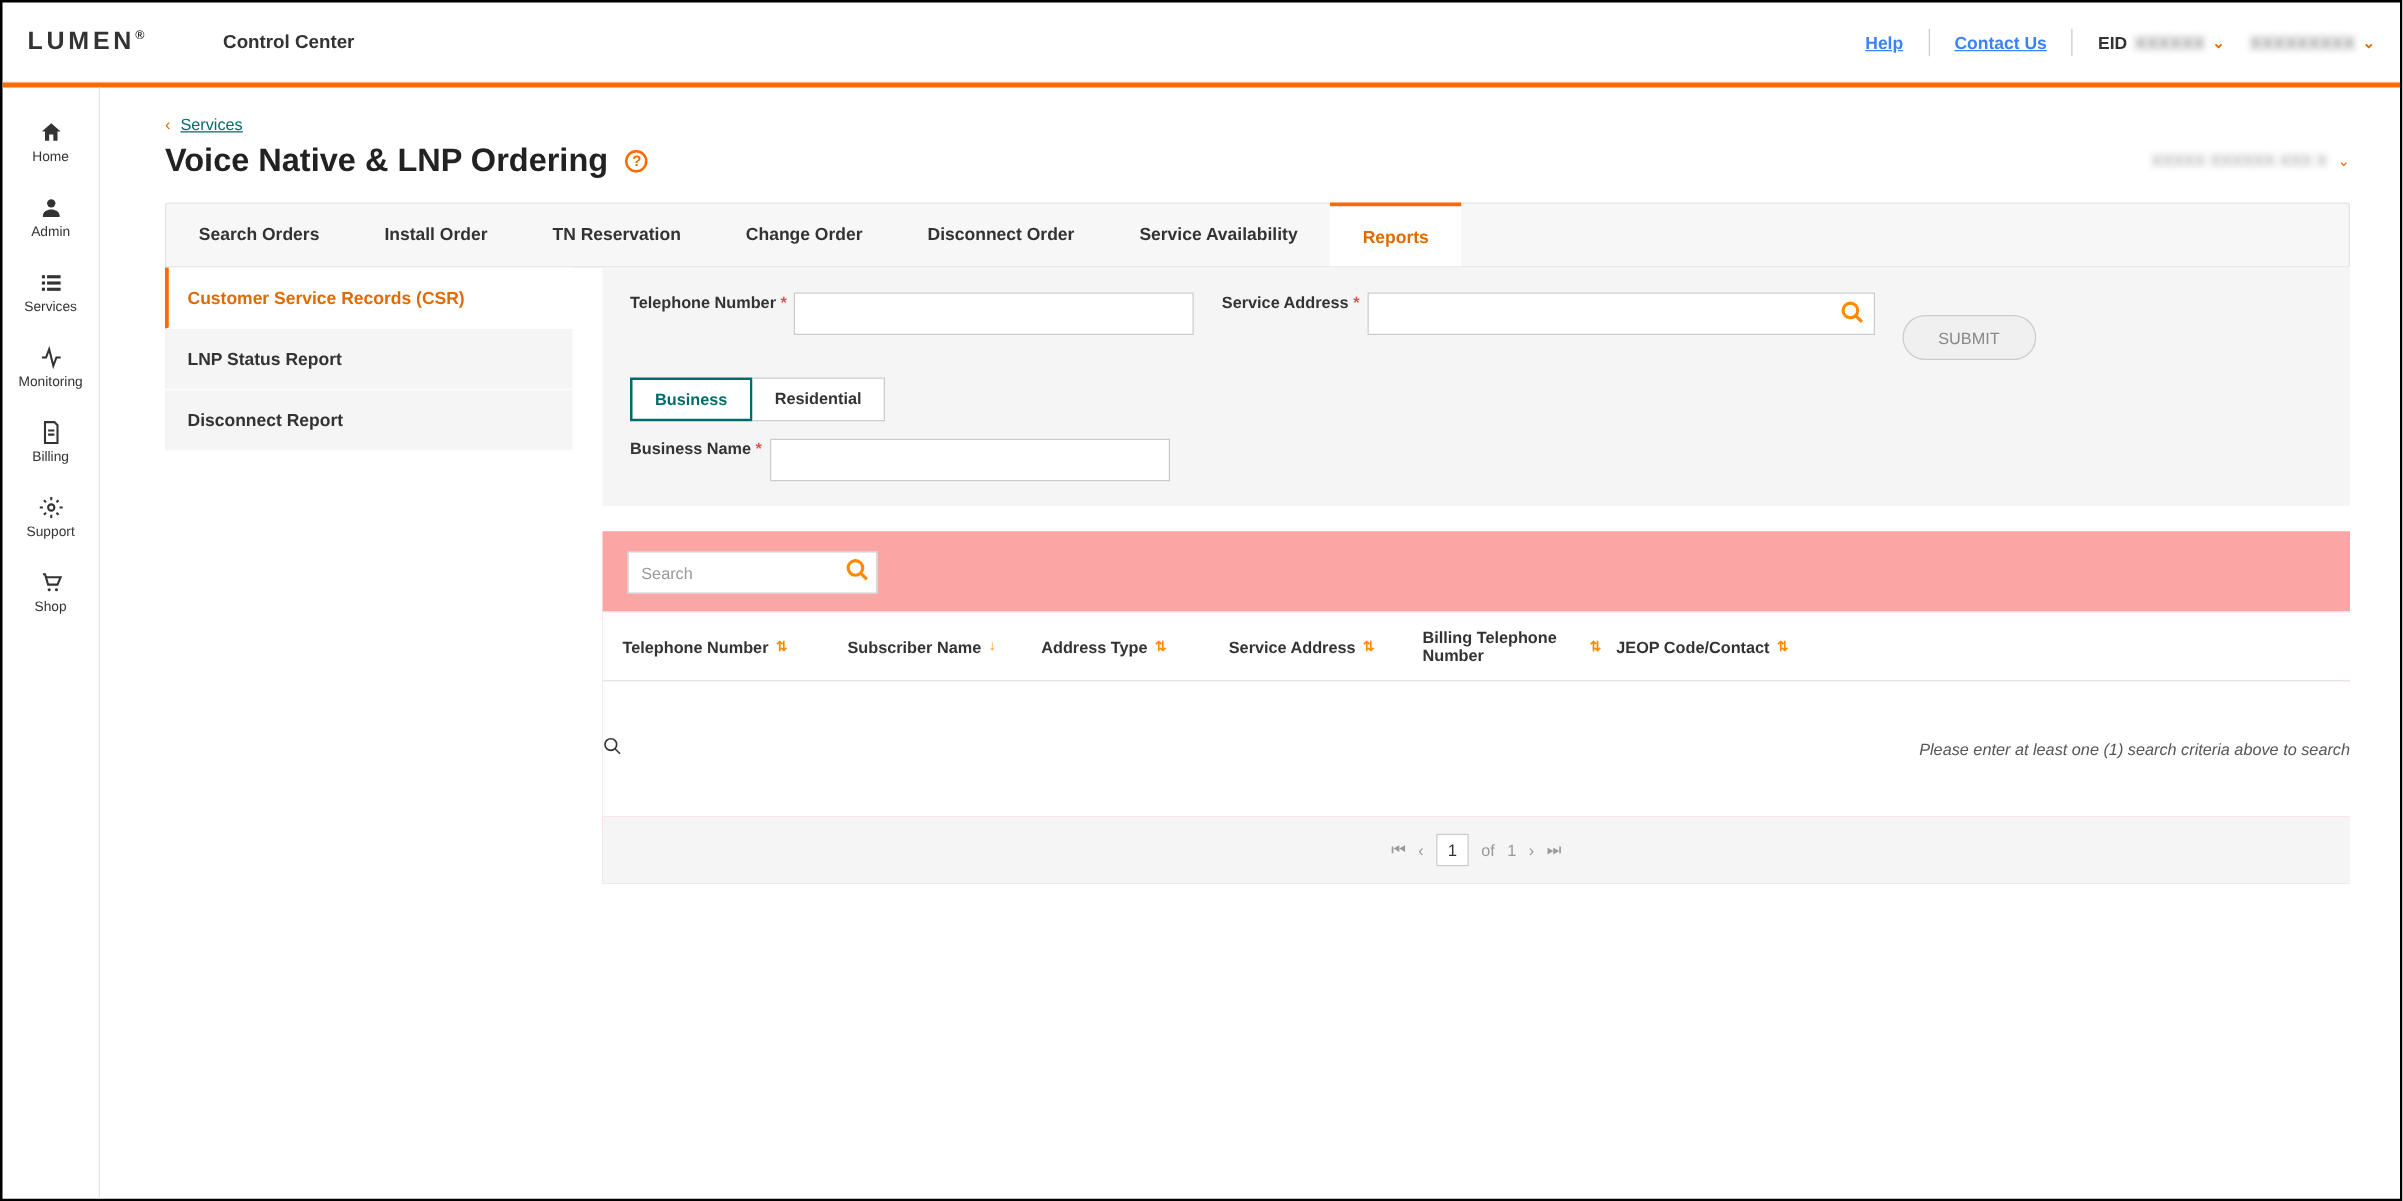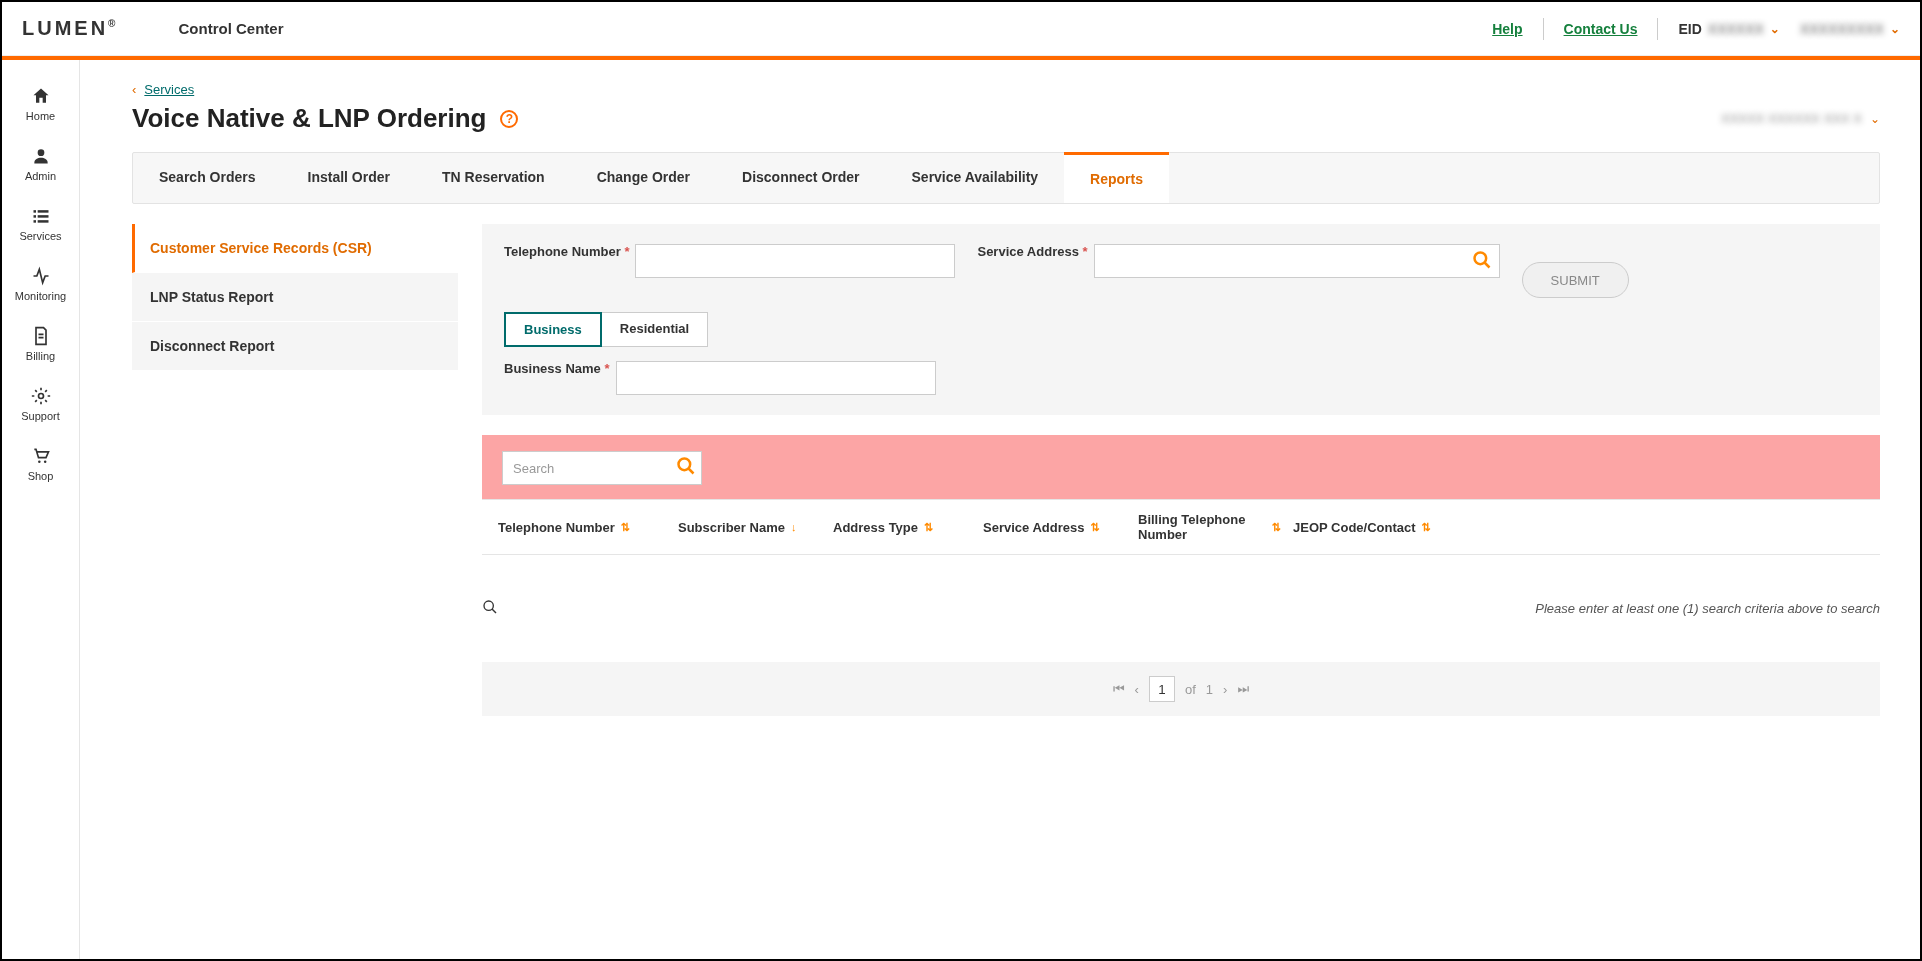--- a/index.html
+++ b/index.html
@@ -1,25 +1,25 @@
 <!DOCTYPE html>
 <html><head>
 <meta charset="utf-8">
 <style>
   * { box-sizing: border-box; margin: 0; padding: 0; }
   body { font-family: Arial, Helvetica, sans-serif; color: #333; background: #fff; }
   .app-border { border: 2px solid #000; width: 1922px; height: 961px; overflow: hidden; position: relative; }
 
   
-  .top-header { height: 54px; display: flex; align-items: center; padding: 0 20px; border-bottom: 1px solid #eee; }
+  .top-header { height: 64px; display: flex; align-items: center; padding: 0 20px; border-bottom: 1px solid #eee; }
   .logo { font-size: 20px; font-weight: 700; letter-spacing: 3px; }
   .logo sup { font-size: 10px; }
   .app-title { margin-left: 60px; font-size: 15px; font-weight: 700; }
   .header-right { margin-left: auto; display: flex; align-items: center; gap: 20px; font-size: 14px; }
-  .header-link { color: #15803d; text-decoration: underline; font-weight: 700; }
+  .header-link { color: #3b82f6; text-decoration: underline; font-weight: 700; }
   .divider-v { width: 1px; height: 22px; background: #ccc; }
   .eid { font-weight: 700; display: flex; align-items: center; gap: 6px; }
   .blurred { color: transparent; text-shadow: 0 0 6px #888; user-select: none; }
   .chev-down { color: #e06b00; font-size: 12px; }
 
   
   .orange-bar { height: 4px; background: #ff6a00; }
 
   
   .layout { display: flex; height: calc(100% - 58px); }
@@ -33,21 +33,21 @@
   .breadcrumb .bc-chev { color: #e06b00; font-size: 13px; }
   .breadcrumb a { color: #006b6b; text-decoration: underline; }
 
   .page-head { display: flex; align-items: center; justify-content: space-between; margin-bottom: 18px; }
   .page-title-wrap { display: flex; align-items: center; gap: 14px; }
   .page-title { font-size: 26px; font-weight: 800; color: #222; }
   .help-circle { width: 18px; height: 18px; border: 2px solid #ff6a00; border-radius: 50%; color: #ff6a00; font-size: 12px; font-weight: 700; display: inline-flex; align-items: center; justify-content: center; }
   .account-sel { display: flex; align-items: center; gap: 8px; font-size: 13px; }
 
   
-  .tabs { display: flex; background: #f7f7f7; border: 1px solid #e3e3e3; border-radius: 2px; margin-bottom: 20px; }
+  .tabs { display: flex; background: #f7f7f7; border: 1px solid #e3e3e3; border-radius: 2px; }
   .tab { padding: 16px 26px; font-size: 14px; font-weight: 700; color: #333; cursor: pointer; }
   .tab.active { background: #fff; color: #e06b00; border-top: 3px solid #ff6a00; margin-top: -1px; }
 
   
   .sub-layout { display: flex; gap: 24px; }
   .sub-nav { width: 326px; }
   .sub-nav-item { background: #f5f5f5; padding: 16px 18px; font-size: 14px; font-weight: 700; border-bottom: 1px solid #fff; cursor: pointer; }
   .sub-nav-item.active { background: #fff; color: #e06b00; border-left: 3px solid #ff6a00; padding-left: 15px; }
 
   .panel { flex: 1; background: #f5f5f5; padding: 20px 22px; }

